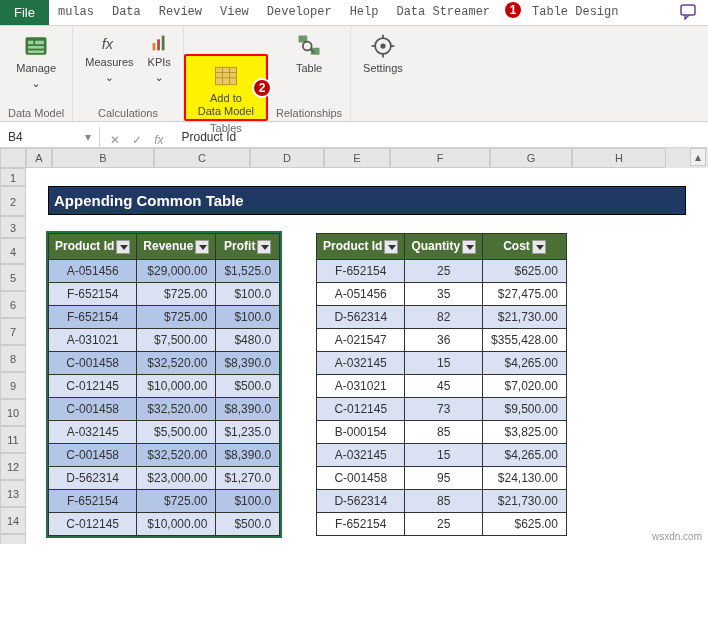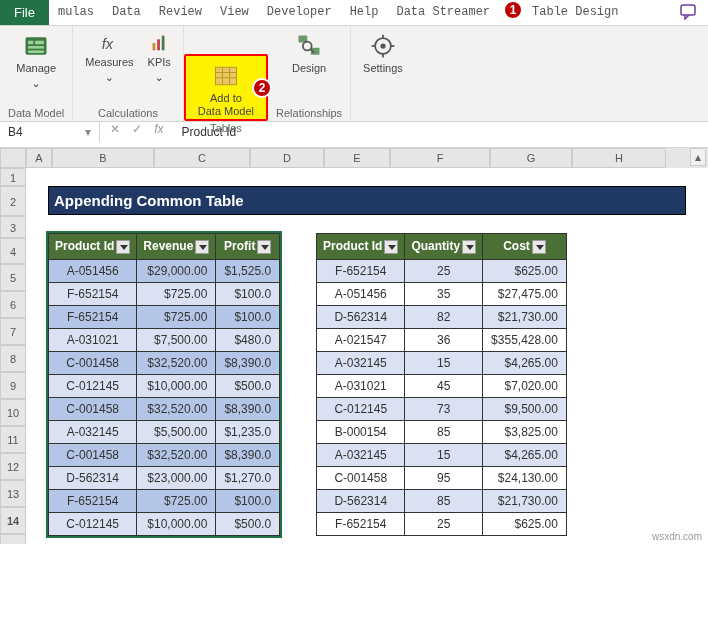--- a/index.html
+++ b/index.html
@@ -15,21 +15,21 @@
 .ribbon-group { display: flex; flex-direction: column; align-items: center; justify-content: space-between; padding: 4px 8px 2px; border-right: 1px solid #e1e1e1; }
 .ribbon-group-label { font-size: 11px; color: #666; padding-top: 2px; }
 .ribbon-btn { display: flex; flex-direction: column; align-items: center; justify-content: flex-start; padding: 2px 4px; font-size: 11px; color: #444; text-align: center; line-height: 1.2; gap: 2px; }
 .ribbon-btn svg { width: 28px; height: 28px; }
 .ribbon-btn.small svg { width: 22px; height: 22px; }
 .ribbon-group.highlight { background: #fff200; border: 2px solid #ff0000; border-radius: 2px; position: relative; margin-top: 28px; }
 .callout2 { position: absolute; right: -6px; top: 50%; transform: translateY(-50%); }
 .comment-icon { margin-left: auto; padding: 4px 10px; color: #6b3fa0; }
 
 
-.formula-row { display: flex; align-items: flex-start; height: 26px; border-bottom: 1px solid #d4d4d4; }
+.formula-row { display: flex; align-items: flex-end; height: 26px; border-bottom: 1px solid #d4d4d4; }
 .name-box { width: 100px; border-right: 1px solid #d4d4d4; padding: 3px 8px; display: flex; align-items: center; justify-content: space-between; }
 .fx-controls { display: flex; align-items: center; gap: 12px; padding: 0 10px; color: #999; }
 .formula-bar { flex: 1; padding: 3px 8px; }
 
 
 .grid { position: relative; }
 .col-headers { display: flex; background: #e6e6e6; height: 20px; }
 .corner { width: 26px; border: 1px solid #ccc; background: #e6e6e6; }
 .col-h { border: 1px solid #ccc; text-align: center; font-size: 11px; color: #555; line-height: 18px; }
 .row-headers { position: absolute; left: 0; top: 20px; }
@@ -136,21 +136,21 @@
   </div>
 
   <div class="ribbon-group">
     <div class="ribbon-btn">
       <svg viewBox="0 0 32 32">
           <rect x="4" y="4" width="10" height="8" fill="#6a9a6a" rx="1"></rect>
           <rect x="18" y="18" width="10" height="8" fill="#6a9a6a" rx="1"></rect>
           <circle cx="14" cy="16" r="5" fill="none" stroke="#555" stroke-width="2"></circle>
           <line x1="18" y1="20" x2="22" y2="24" stroke="#555" stroke-width="2"></line>
         </svg>
-      <span>Design</span>
+      <span>Table</span>
     </div>
     <div class="ribbon-group-label">Relationships</div>
   </div>
 
   <div class="ribbon-group" style="border-right:none">
     <div class="ribbon-btn">
       <svg viewBox="0 0 32 32">
           <circle cx="16" cy="16" r="9" fill="none" stroke="#555" stroke-width="2"></circle>
           <circle cx="16" cy="16" r="3" fill="#555"></circle>
           <g stroke="#555" stroke-width="2">
@@ -199,21 +199,21 @@
       <div class="row-h" style="height: 26px; line-height: 26px;">4</div>
       <div class="row-h" style="height: 27px; line-height: 27px;">5</div>
       <div class="row-h" style="height: 27px; line-height: 27px;">6</div>
       <div class="row-h" style="height: 27px; line-height: 27px;">7</div>
       <div class="row-h" style="height: 27px; line-height: 27px;">8</div>
       <div class="row-h" style="height: 27px; line-height: 27px;">9</div>
       <div class="row-h" style="height: 27px; line-height: 27px;">10</div>
       <div class="row-h" style="height: 27px; line-height: 27px;">11</div>
       <div class="row-h" style="height: 27px; line-height: 27px;">12</div>
       <div class="row-h" style="height: 27px; line-height: 27px;">13</div>
-      <div class="row-h" style="height: 27px; line-height: 27px; font-weight: bold;">14</div>
+      <div class="row-h" style="height: 27px; line-height: 27px;">14</div>
       <div class="row-h" style="height: 27px; line-height: 27px;">15</div>
       <div class="row-h" style="height: 27px; line-height: 27px;">16</div>
     </div>
 
   <div class="sheet-area">
     <div class="title-banner">Appending Common Table</div>
     <div class="tables-wrap">
       <table class="tbl t1">
         <thead>
             <tr>

